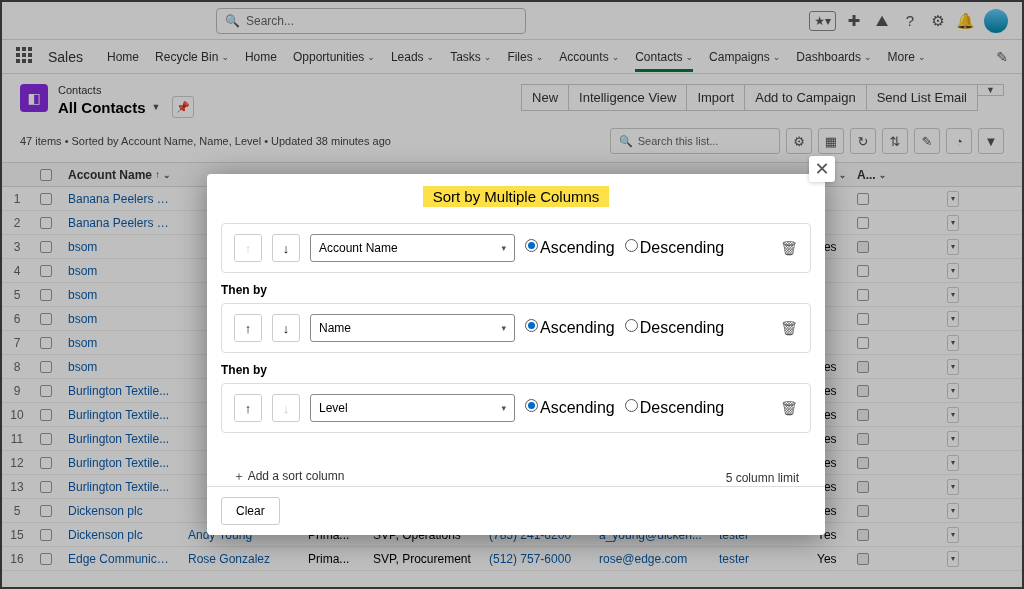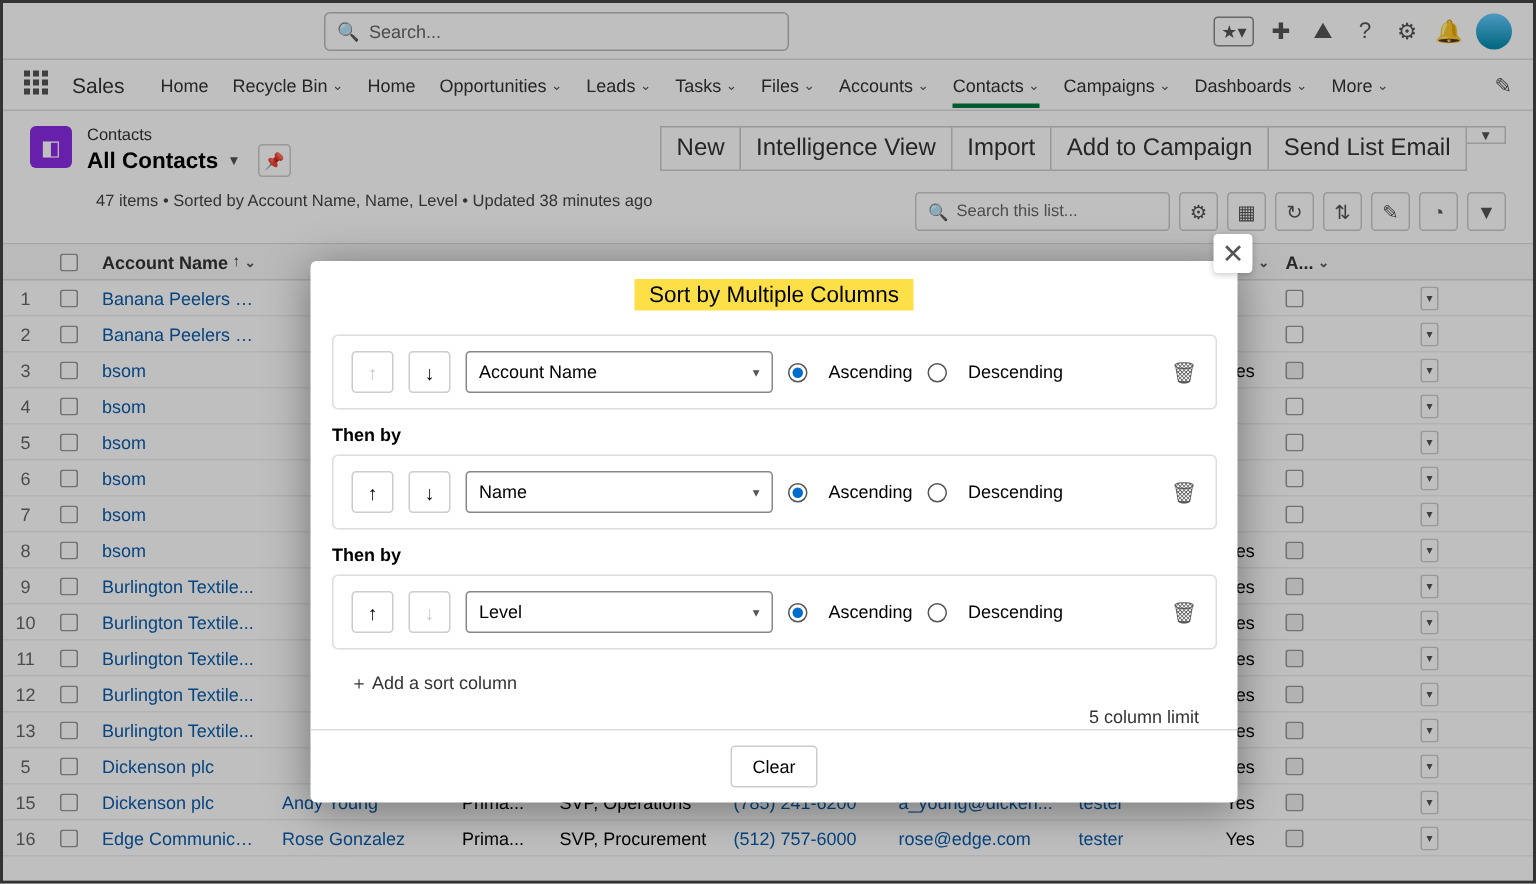--- a/index.html
+++ b/index.html
@@ -25,24 +25,24 @@
   .caret { font-size: 9px; color:#555; }
   .pencil { margin-left:auto; color:#555; font-size:14px; }
 
   
   .list-header { padding: 10px 18px 6px; display:flex; align-items: flex-start; }
   .obj-icon { width: 28px; height: 28px; background: #8a2be2; border-radius: 4px; display:flex; align-items:center; justify-content:center; color:#fff; font-size:14px; margin-right:10px; }
   .obj-text { font-size:11px; color:#333; }
   .list-name { font-size:15px; font-weight:700; display:flex; align-items:center; gap:6px; }
   .pin-btn { border:1px solid #ccc; border-radius:3px; width:22px; height:22px; margin-left:6px; display:flex; align-items:center; justify-content:center; font-size:11px; }
   .action-btns { margin-left:auto; display:flex; gap:0; }
-  .action-btns button { border:1px solid #ccc; background:#fff; padding:5px 10px; font-size:16px; color:#333; cursor:pointer; margin-left:-1px; }
+  .action-btns button { border:1px solid #ccc; background:#fff; padding:5px 10px; font-size:13px; color:#333; cursor:pointer; margin-left:-1px; }
   .split-btn { width:26px; border:1px solid #ccc; border-left:none; background:#fff; display:flex; align-items:center; justify-content:center; font-size:9px; color:#555; }
 
-  .list-sub { padding: 4px 18px 8px; display:flex; align-items:flex-start; font-size:11px; color:#444;margin-left:44px; }
+  .list-sub { padding: 4px 18px 8px; display:flex; align-items:center; font-size:11px; color:#444; }
   .list-controls { margin-left:auto; display:flex; gap:6px; align-items:center; }
   .search-list { border:1px solid #ccc; border-radius:3px; height:26px; width:170px; display:flex; align-items:center; padding:0 8px; font-size:11px; color:#666; }
   .sm-btn { width:26px; height:26px; border:1px solid #ccc; border-radius:3px; display:flex; align-items:center; justify-content:center; font-size:13px; color:#555; background:#fff; cursor:pointer; }
 
   
   .tbl { width:100%; border-top:1px solid #ddd; font-size:12px; }
   .thead { display:flex; background:#f9f9f9; border-bottom:1px solid #ddd; height:24px; align-items:center; }
   .th, .td { padding:0 8px; display:flex; align-items:center; overflow:hidden; white-space:nowrap; }
   .c-num { width:30px; justify-content:center; color:#666; }
   .c-chk { width:28px; justify-content:center; }
@@ -73,28 +73,28 @@
   .modal-title { text-align:center; padding:14px 0 10px; }
   .modal-title span { background:#fde047; padding:2px 10px; font-size:15px; }
   .modal-body { padding: 6px 14px 2px; max-height: 270px; overflow-y:auto; border-top:1px solid transparent; position:relative; }
   .modal-body::-webkit-scrollbar { width:8px; }
   .modal-body::-webkit-scrollbar-thumb { background:#ccc; border-radius:4px; }
   .sect-label { font-size:12px; font-weight:600; margin:4px 0 6px; }
   .sort-row { border:1px solid #ddd; border-radius:4px; padding:10px 12px; display:flex; align-items:center; gap:10px; margin-bottom:10px; }
   .arrow-btn { width:28px; height:28px; border:1px solid #ccc; border-radius:3px; display:flex; align-items:center; justify-content:center; font-size:13px; background:#fff; cursor:pointer; }
   .arrow-btn.disabled { color:#ccc; cursor:default; }
   .col-select { flex:0 0 205px; height:28px; border:1px solid #888; border-radius:3px; display:flex; align-items:center; padding:0 8px; font-size:12px; justify-content:space-between; cursor:pointer; }
-  .radio-group { display:flex; align-items:center; gap:14px; font-size:12px; }
+  .radio-group { display:flex; align-items:flex-start; gap:2px; font-size:16px; }
   .radio { width:13px; height:13px; border:1px solid #555; border-radius:50%; display:flex; align-items:center; justify-content:center; }
   .radio.on::after { content:''; width:7px; height:7px; background:#006dcc; border-radius:50%; }
   .trash { margin-left:auto; font-size:14px; color:#555; cursor:pointer; }
-  .add-row { display:flex; align-items:flex-start; justify-content:space-between; font-size:12px; padding:4px 12px 6px; }
+  .add-row { display:flex; align-items:flex-end; justify-content:space-between; font-size:12px; padding:4px 12px 6px; }
   .add-link { color:#333; cursor:pointer; }
   .limit { color:#333;margin-top:24px; }
-  .modal-footer { border-top:1px solid #ddd; padding:10px 14px; display:flex; align-items:center;flex-direction:column; }
+  .modal-footer { border-top:1px solid #ddd; padding:10px 14px; display:flex; align-items:center; }
   .btn { border:1px solid #ccc; background:#fff; padding:6px 14px; font-size:12px; border-radius:3px; cursor:pointer; }
   .btn-primary { background:#0a6b3d; color:#fff; border-color:#0a6b3d; margin-left:8px; }
   .footer-right { margin-left:auto; display:flex; }
 
   .sort-ind { font-size:10px; margin-left:3px; }
 </style>
 </head>
 <body>
 
 <div class="top-header">

